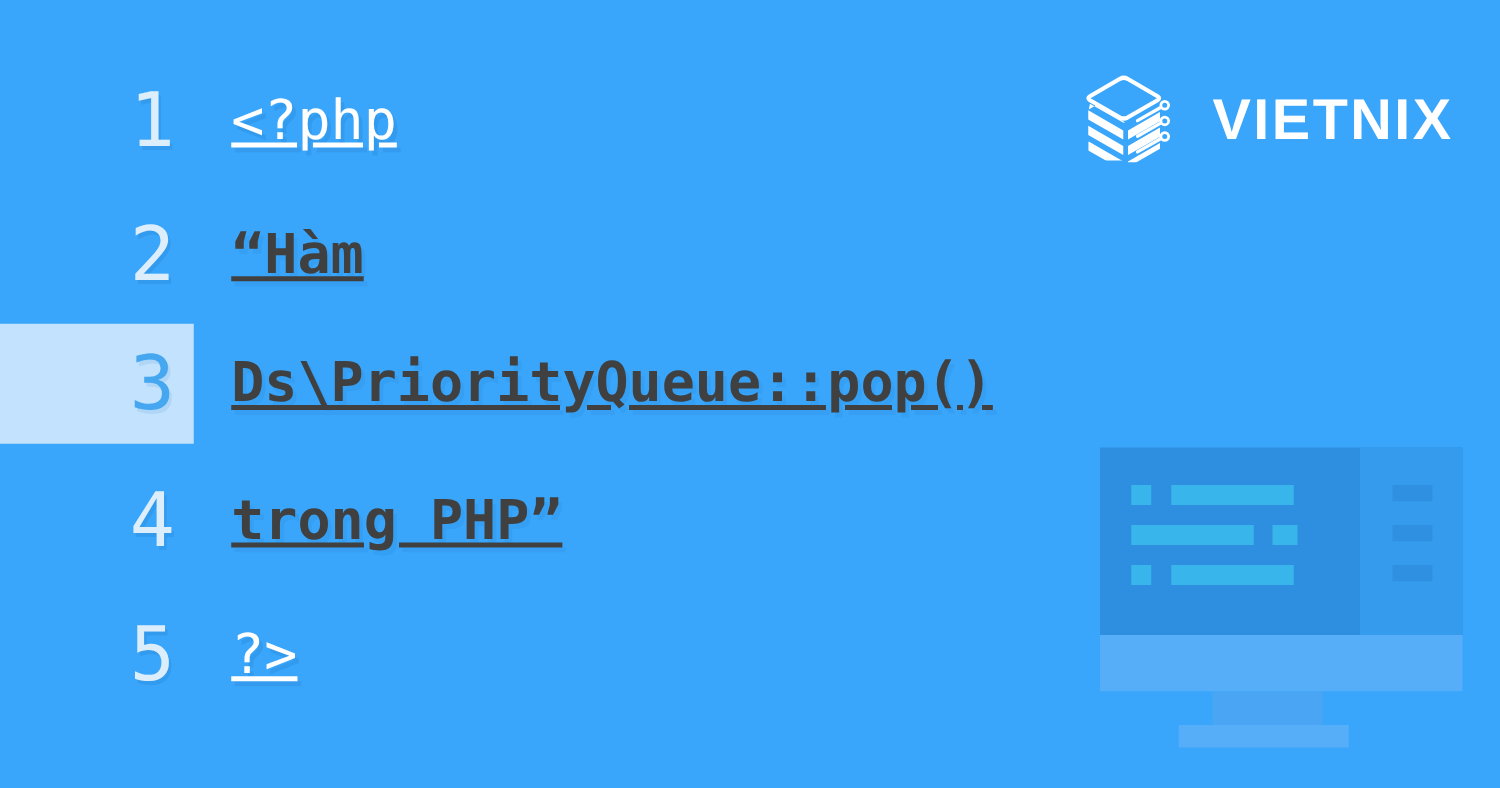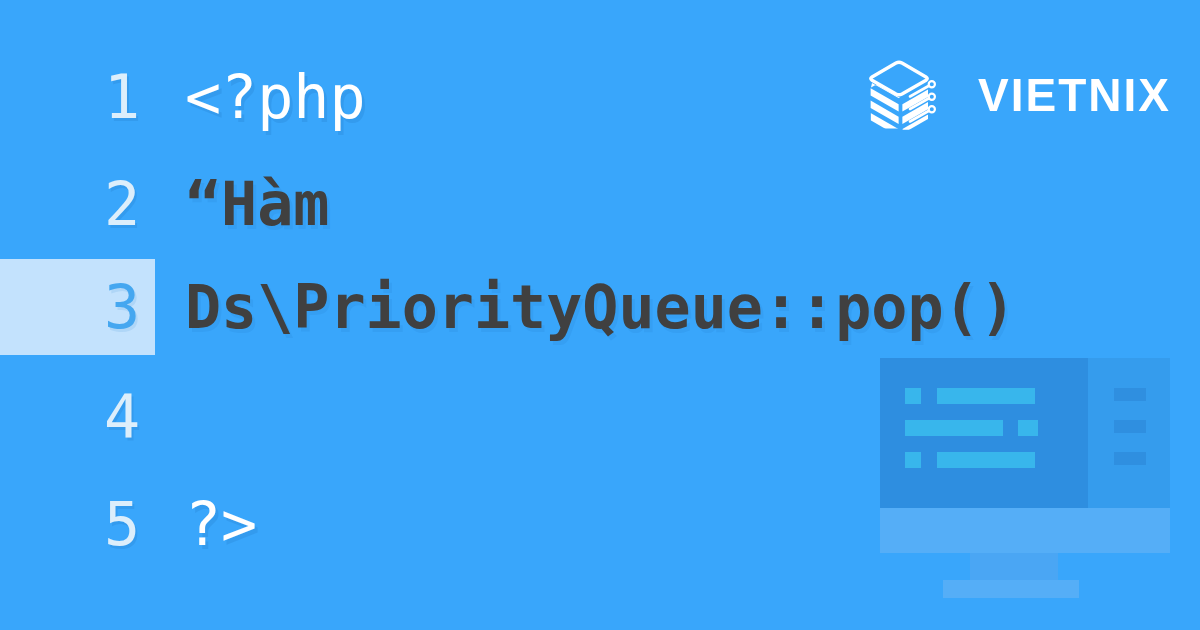--- a/index.html
+++ b/index.html
@@ -23,21 +23,21 @@
     overflow: hidden;
   }
 
   
   .logo {
     position: absolute;
     left: 866px;
     top: 56px;
     display: flex;
     align-items: center;
-    gap: 28px;
+    gap: 20px;
     height: 78px;
   }
   .logo-mark {
     width: 84px;
     height: 78px;
     flex: 0 0 auto;
     display: block;
   }
   .logo-word {
     color: #ffffff;
@@ -163,24 +163,25 @@
     color: #dceefb;
     text-shadow: 2px 3px 0 rgba(40,130,210,0.30);
   }
   .code-line.highlighted .lineno {
     color: #45a7f0;
     text-shadow: 2px 3px 0 rgba(150,200,240,0.45);
   }
 
   .code-text {
     font-family: "DejaVu Sans Mono", monospace;
-    font-size: 60px;
+    font-size: 44px;
     line-height: 1;
     white-space: pre;
     padding-left: 30px;
+    text-decoration: underline;
   }
   .tag {
     color: #ffffff;
     text-shadow: 3px 4px 0 rgba(40,130,210,0.30);
   }
   .str {
     color: #404040;
     font-weight: bold;
     text-shadow: 3px 4px 0 rgba(40,130,210,0.18);
   }
@@ -262,20 +263,21 @@
       <div class="gutter">
         <span class="lineno">3</span>
       </div>
       <span class="code-text str">Ds\PriorityQueue::pop()</span>
     </div>
 
     <div class="code-line l4">
       <div class="gutter">
         <span class="lineno">4</span>
       </div>
+      <span class="code-text str">trong PHP”</span>
     </div>
 
     <div class="code-line l5">
       <div class="gutter">
         <span class="lineno">5</span>
       </div>
       <span class="code-text tag">?&gt;</span>
     </div>
 
   </div>

